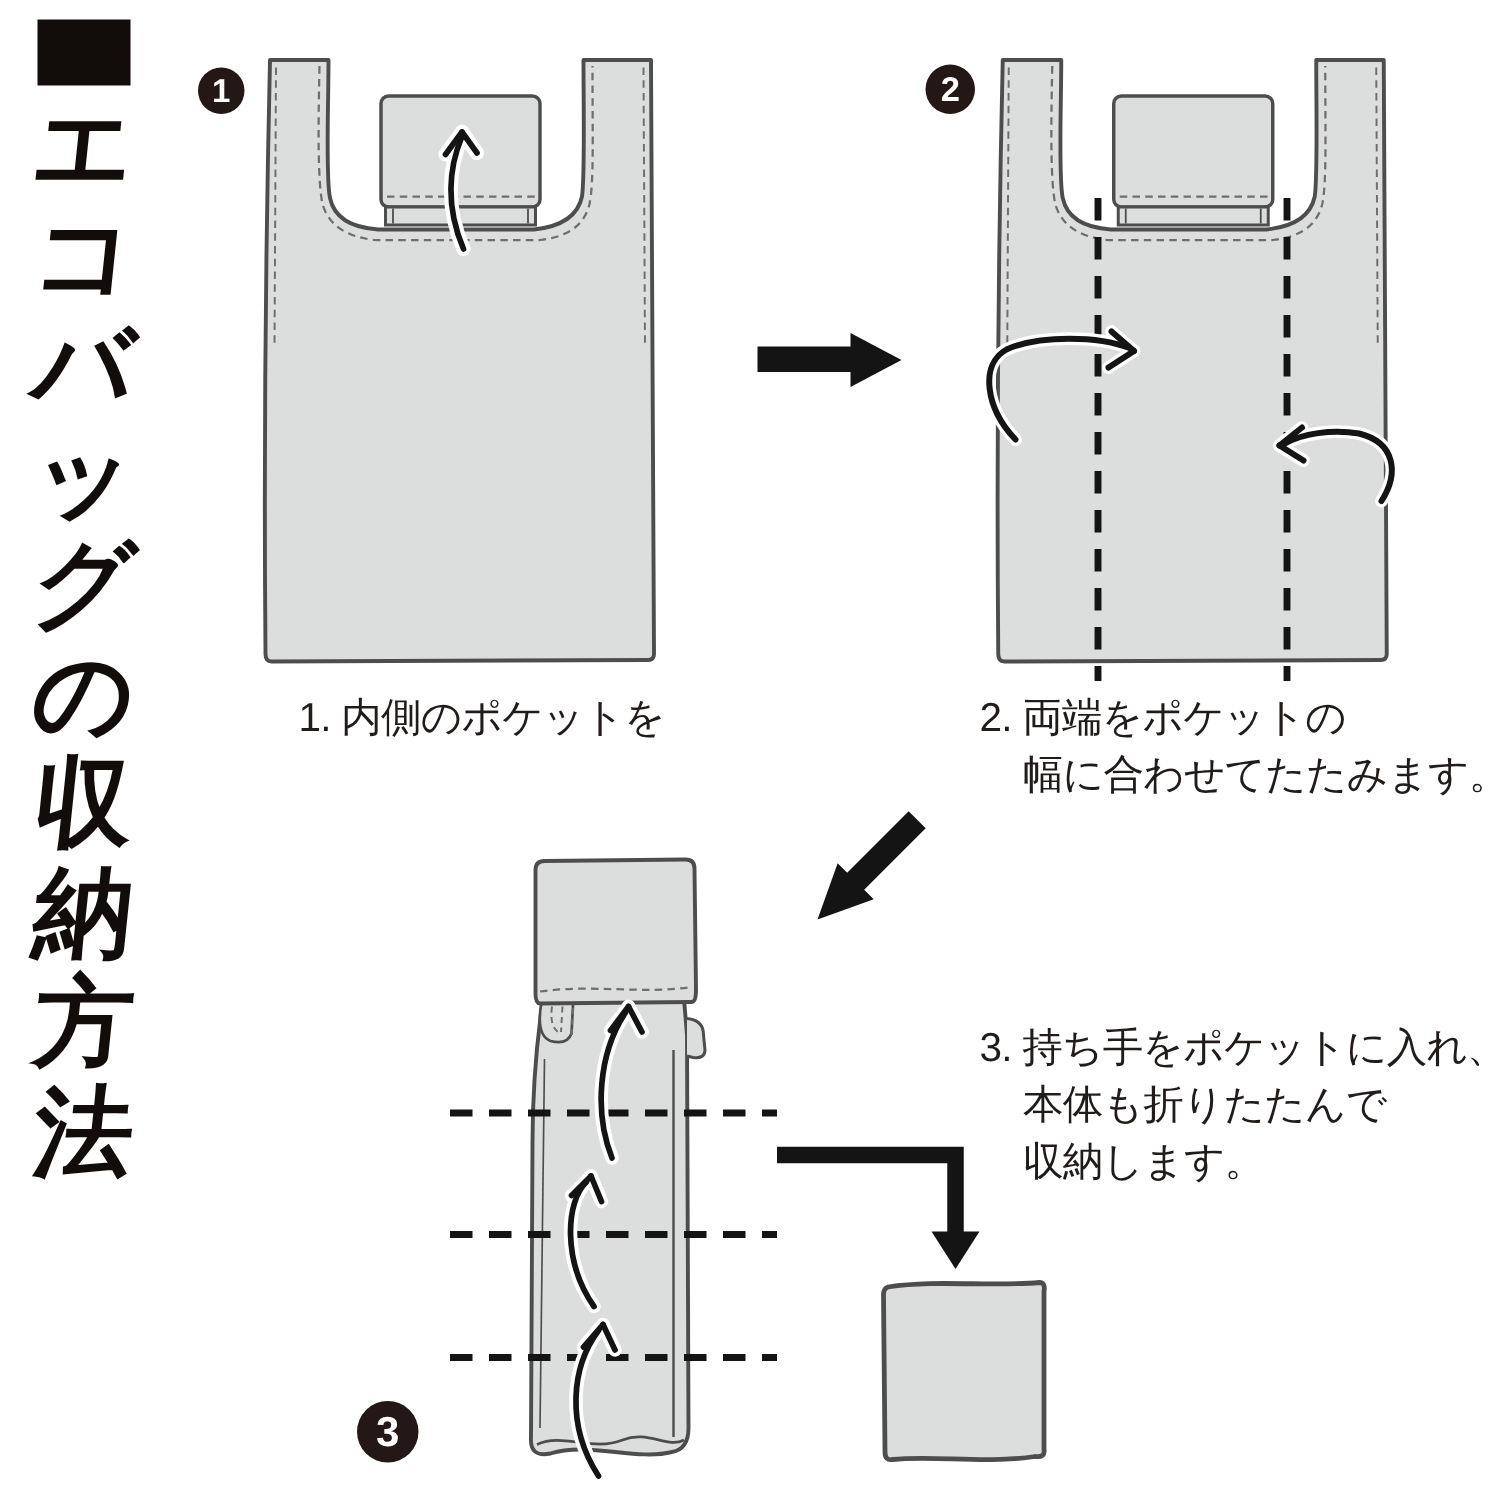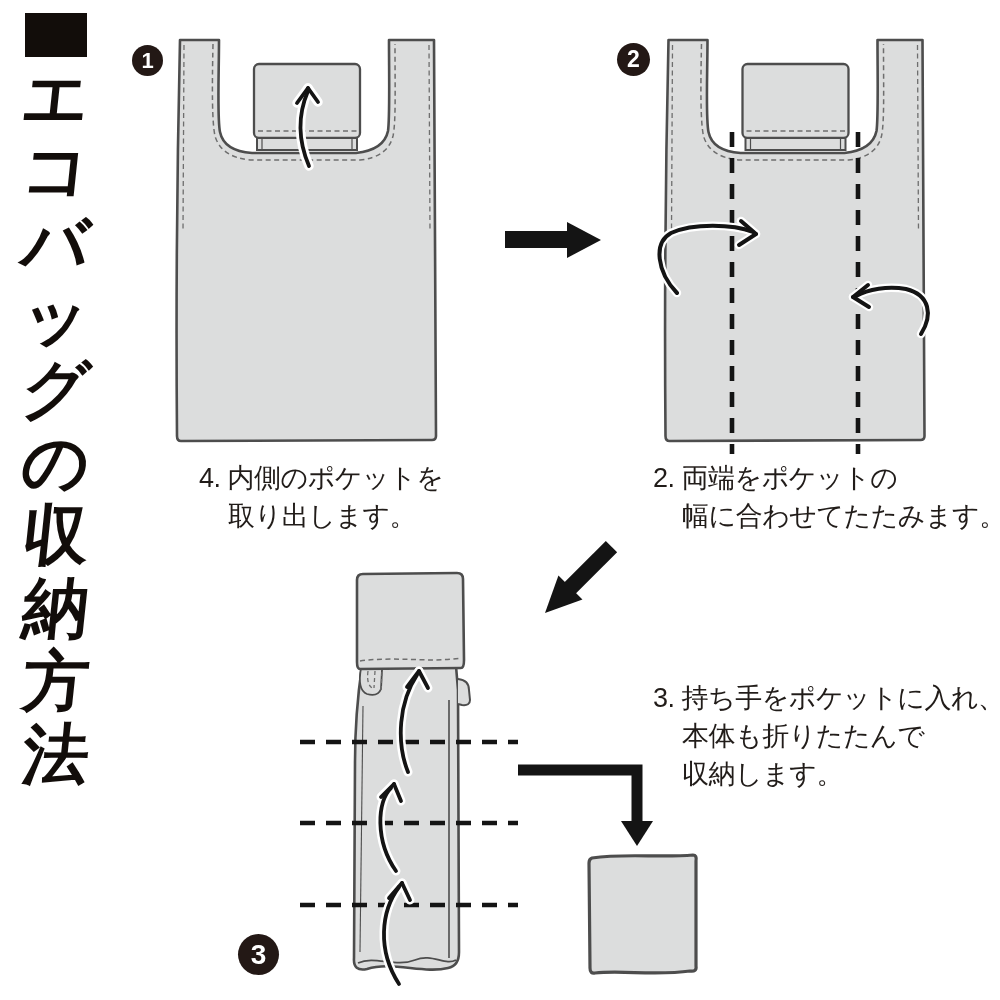--- a/index.html
+++ b/index.html
@@ -207,22 +207,21 @@
     <span>1</span>
   </div>
   <div class="badge badge-2">
     <span>2</span>
   </div>
   <div class="badge badge-3">
     <span>3</span>
   </div>
 
   <div class="caption caption-1">
-    <span class="cap-line">4. 内側のポケットを</span>
-    <span class="cap-line cap-indent">取り出します。</span>
+    <span class="cap-line">1. 内側のポケットを</span>
   </div>
   <div class="caption caption-2">
     <span class="cap-line">2. 両端をポケットの</span>
     <span class="cap-line cap-indent">幅に合わせてたたみます。</span>
   </div>
   <div class="caption caption-3">
     <span class="cap-line">3. 持ち手をポケットに入れ、</span>
     <span class="cap-line cap-indent">本体も折りたたんで</span>
     <span class="cap-line cap-indent">収納します。</span>
   </div>

